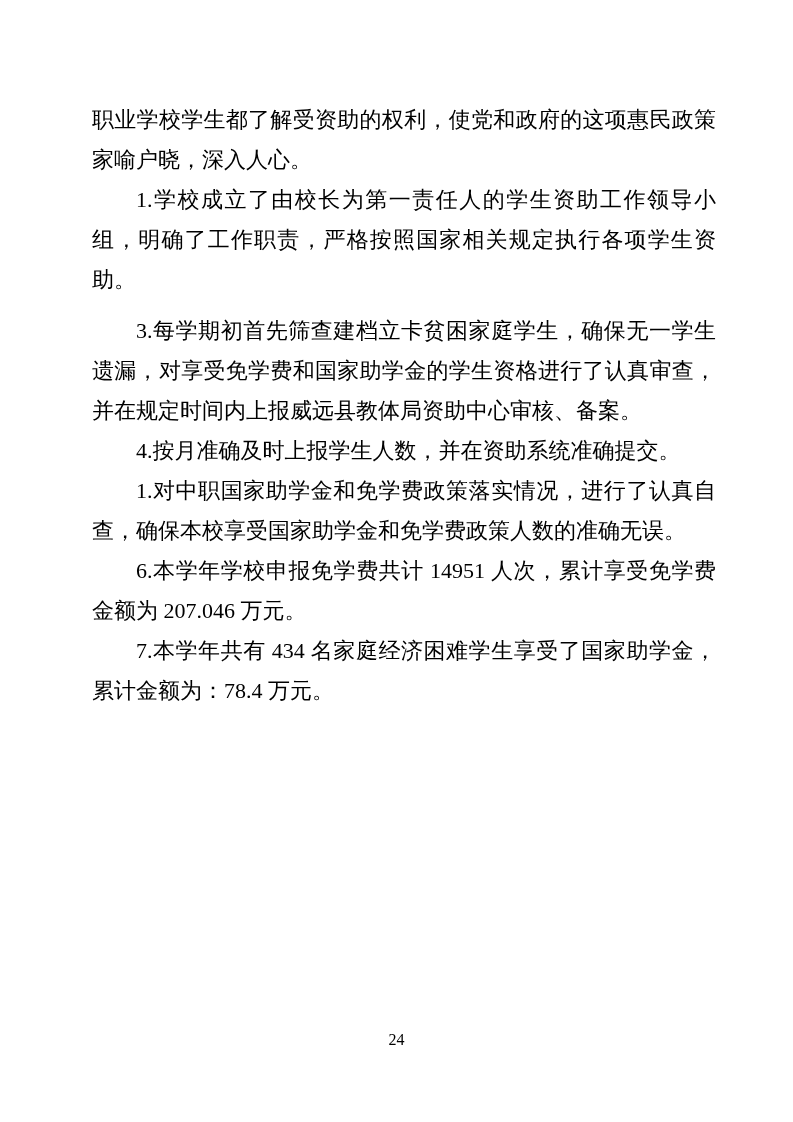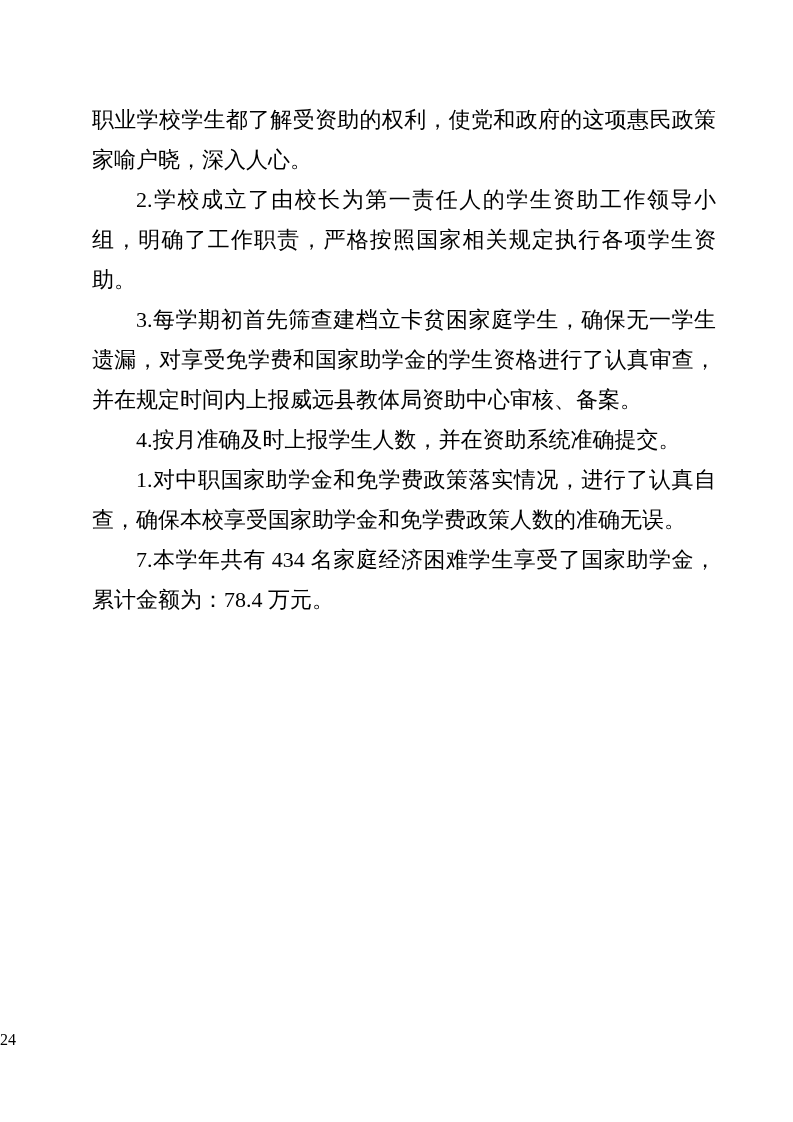--- a/index.html
+++ b/index.html
@@ -34,40 +34,43 @@
     word-break: normal;
   }
   .para {
     margin: 0;
     padding: 0;
   }
   .para.indent {
     text-indent: 2em;
   }
   .para.gap-before {
+    margin-top: 11px;
   }
   .page-number {
     position: absolute;
     left: 0;
     top: 1022px;
     width: 793px;
+    text-align: center;
     font-size: 16px;
     line-height: 20px;
     color: #000000;
   }
 </style>
 </head>
 <body>
 
 <div class="doc-page">
 
   <div class="text-block">
     <p class="para">职业学校学生都了解受资助的权利，使党和政府的这项惠民政策家喻户晓，深入人心。</p>
-    <p class="para indent">2.学校成立了由校长为第一责任人的学生资助工作领导小组，明确了工作职责，严格按照国家相关规定执行各项学生资助。</p>
+    <p class="para indent">1.学校成立了由校长为第一责任人的学生资助工作领导小组，明确了工作职责，严格按照国家相关规定执行各项学生资助。</p>
     <p class="para indent gap-before">3.每学期初首先筛查建档立卡贫困家庭学生，确保无一学生遗漏，对享受免学费和国家助学金的学生资格进行了认真审查，并在规定时间内上报威远县教体局资助中心审核、备案。</p>
     <p class="para indent">4.按月准确及时上报学生人数，并在资助系统准确提交。</p>
     <p class="para indent">1.对中职国家助学金和免学费政策落实情况，进行了认真自查，确保本校享受国家助学金和免学费政策人数的准确无误。</p>
+    <p class="para indent">6.本学年学校申报免学费共计 14951 人次，累计享受免学费金额为 207.046 万元。</p>
     <p class="para indent">7.本学年共有 434 名家庭经济困难学生享受了国家助学金，累计金额为：78.4 万元。</p>
   </div>
 
   <div class="page-number">24</div>
 
 </div>
 
 </body></html>

